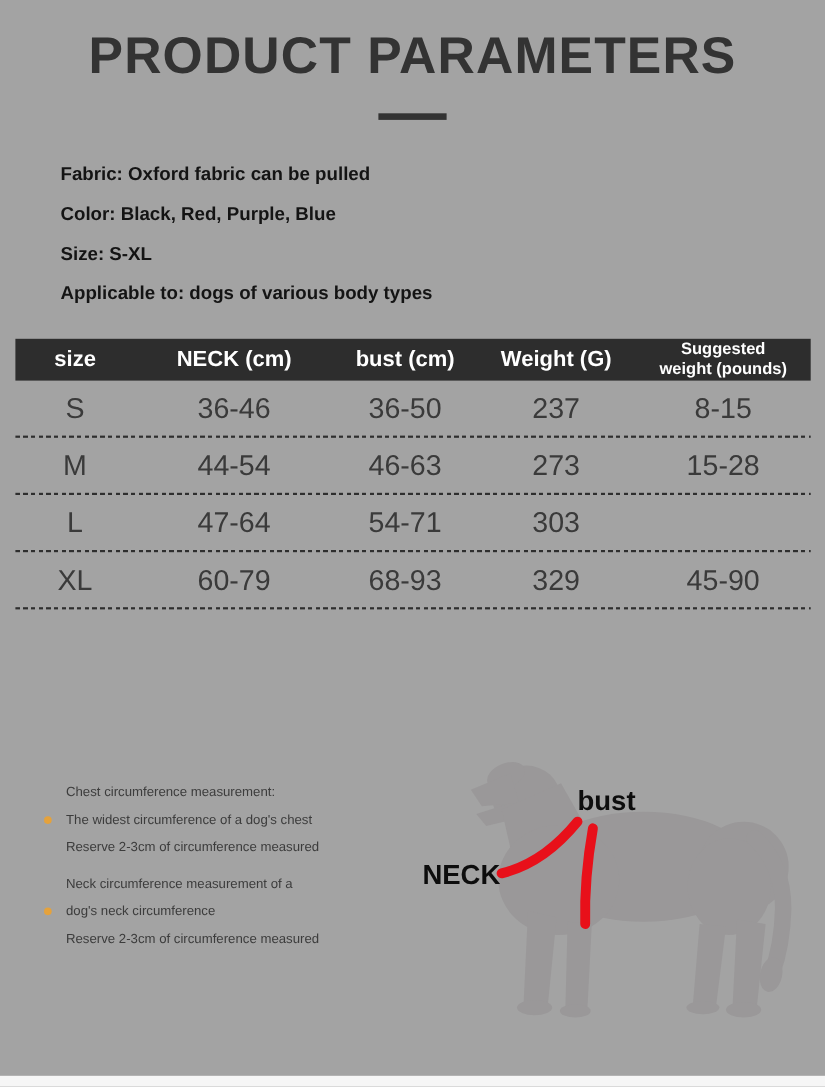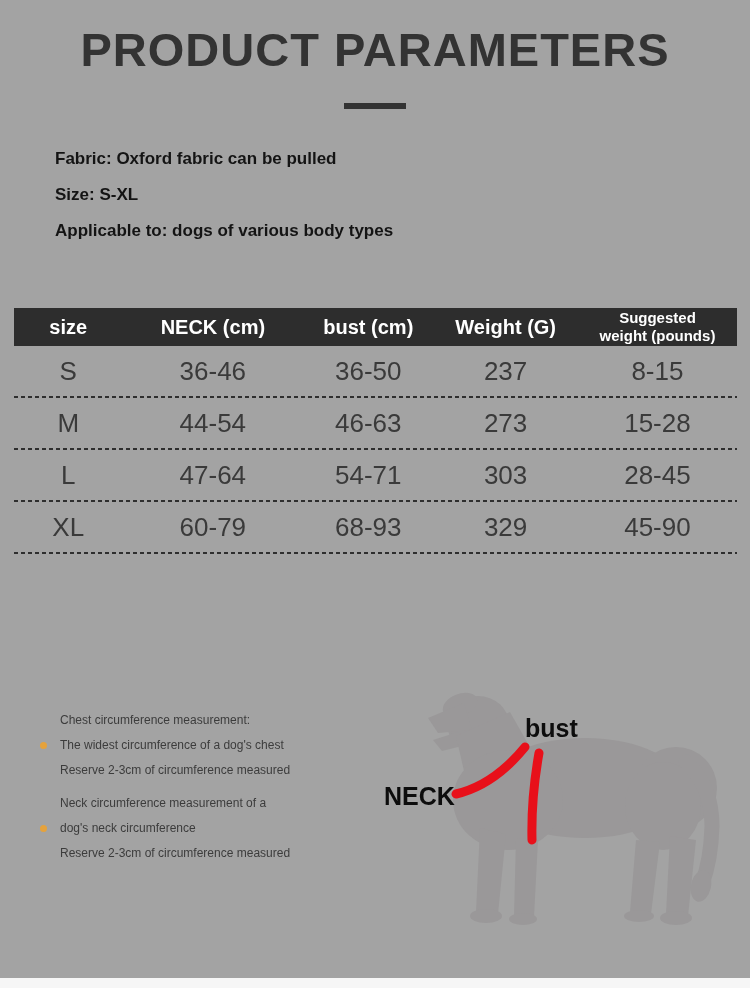--- a/index.html
+++ b/index.html
@@ -45,20 +45,21 @@
 </head>
 <body>
 
 <div class="page">
 
   <div class="title">PRODUCT PARAMETERS</div>
   <div class="title-dash"></div>
 
   <div class="specs">
     <div>Fabric: Oxford fabric can be pulled</div>
+    <div>Color: Black, Red, Purple, Blue</div>
     <div>Size: S-XL</div>
     <div>Applicable to: dogs of various body types</div>
   </div>
 
   <div class="size-table">
     <div class="thead">
       <div class="th c0">size</div>
       <div class="th c1">NECK (cm)</div>
       <div class="th c2">bust (cm)</div>
       <div class="th c3">Weight (G)</div>
@@ -84,21 +85,20 @@
       <div class="td c3">273</div>
       <div class="td c4">15-28</div>
     </div>
     <div class="dash"></div>
 
     <div class="trow">
       <div class="td c0">L</div>
       <div class="td c1">47-64</div>
       <div class="td c2">54-71</div>
       <div class="td c3">303</div>
-      <div class="td c4">28-45</div>
     </div>
     <div class="dash"></div>
 
     <div class="trow">
       <div class="td c0">XL</div>
       <div class="td c1">60-79</div>
       <div class="td c2">68-93</div>
       <div class="td c3">329</div>
       <div class="td c4">45-90</div>
     </div>

